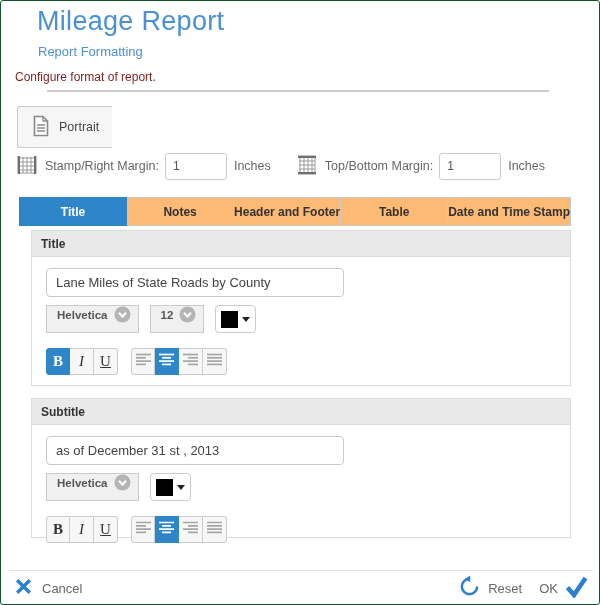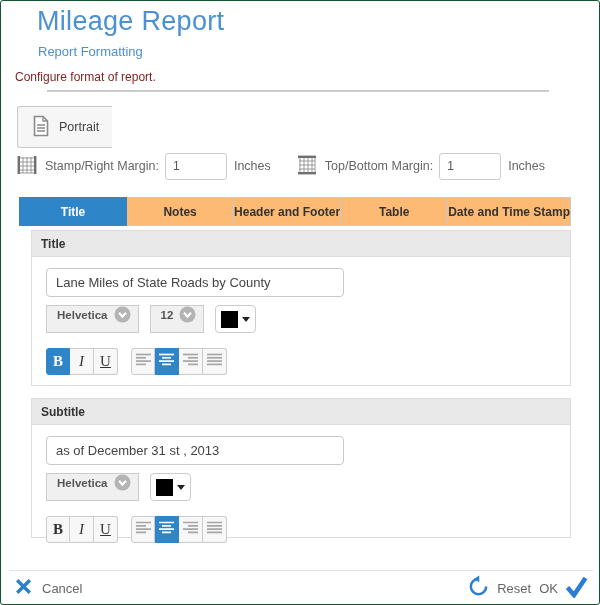--- a/index.html
+++ b/index.html
@@ -68,21 +68,21 @@
   .fmt-btn.active { background:#2e86c8; border-color:#2e86c8; color:#fff; }
   .fmt-b { font-weight:bold; } .fmt-i { font-style:italic; } .fmt-u { text-decoration:underline; }
   .align-btn { color:#a6a6a6; }
   .align-btn.active { color:#fff; }
 
   
   .footer-divider { position:absolute; left:8px; top:569px; width:584px; border-top:1px solid #e2e2e2; }
   .footer-cancel { position:absolute; left:14px; top:577px; display:flex; align-items:center;
                    gap:10px; cursor:pointer; font-size:13px; color:#666; }
   .footer-right { position:absolute; right:10px; top:574px; display:flex; align-items:center;
-                  font-size:13px; color:#666; }
+                  gap:9px; font-size:13px; color:#666; }
   .footer-right .ok-wrap { display:flex; align-items:center; gap:6px; cursor:pointer; }
   .reset-wrap { display:flex; align-items:center; gap:7px; cursor:pointer; margin-right:8px; }
 </style>
 </head>
 <body>
 
 <div class="window">
 
   <div class="app-title">Mileage Report</div>
   <div class="app-subtitle">Report Formatting</div>

